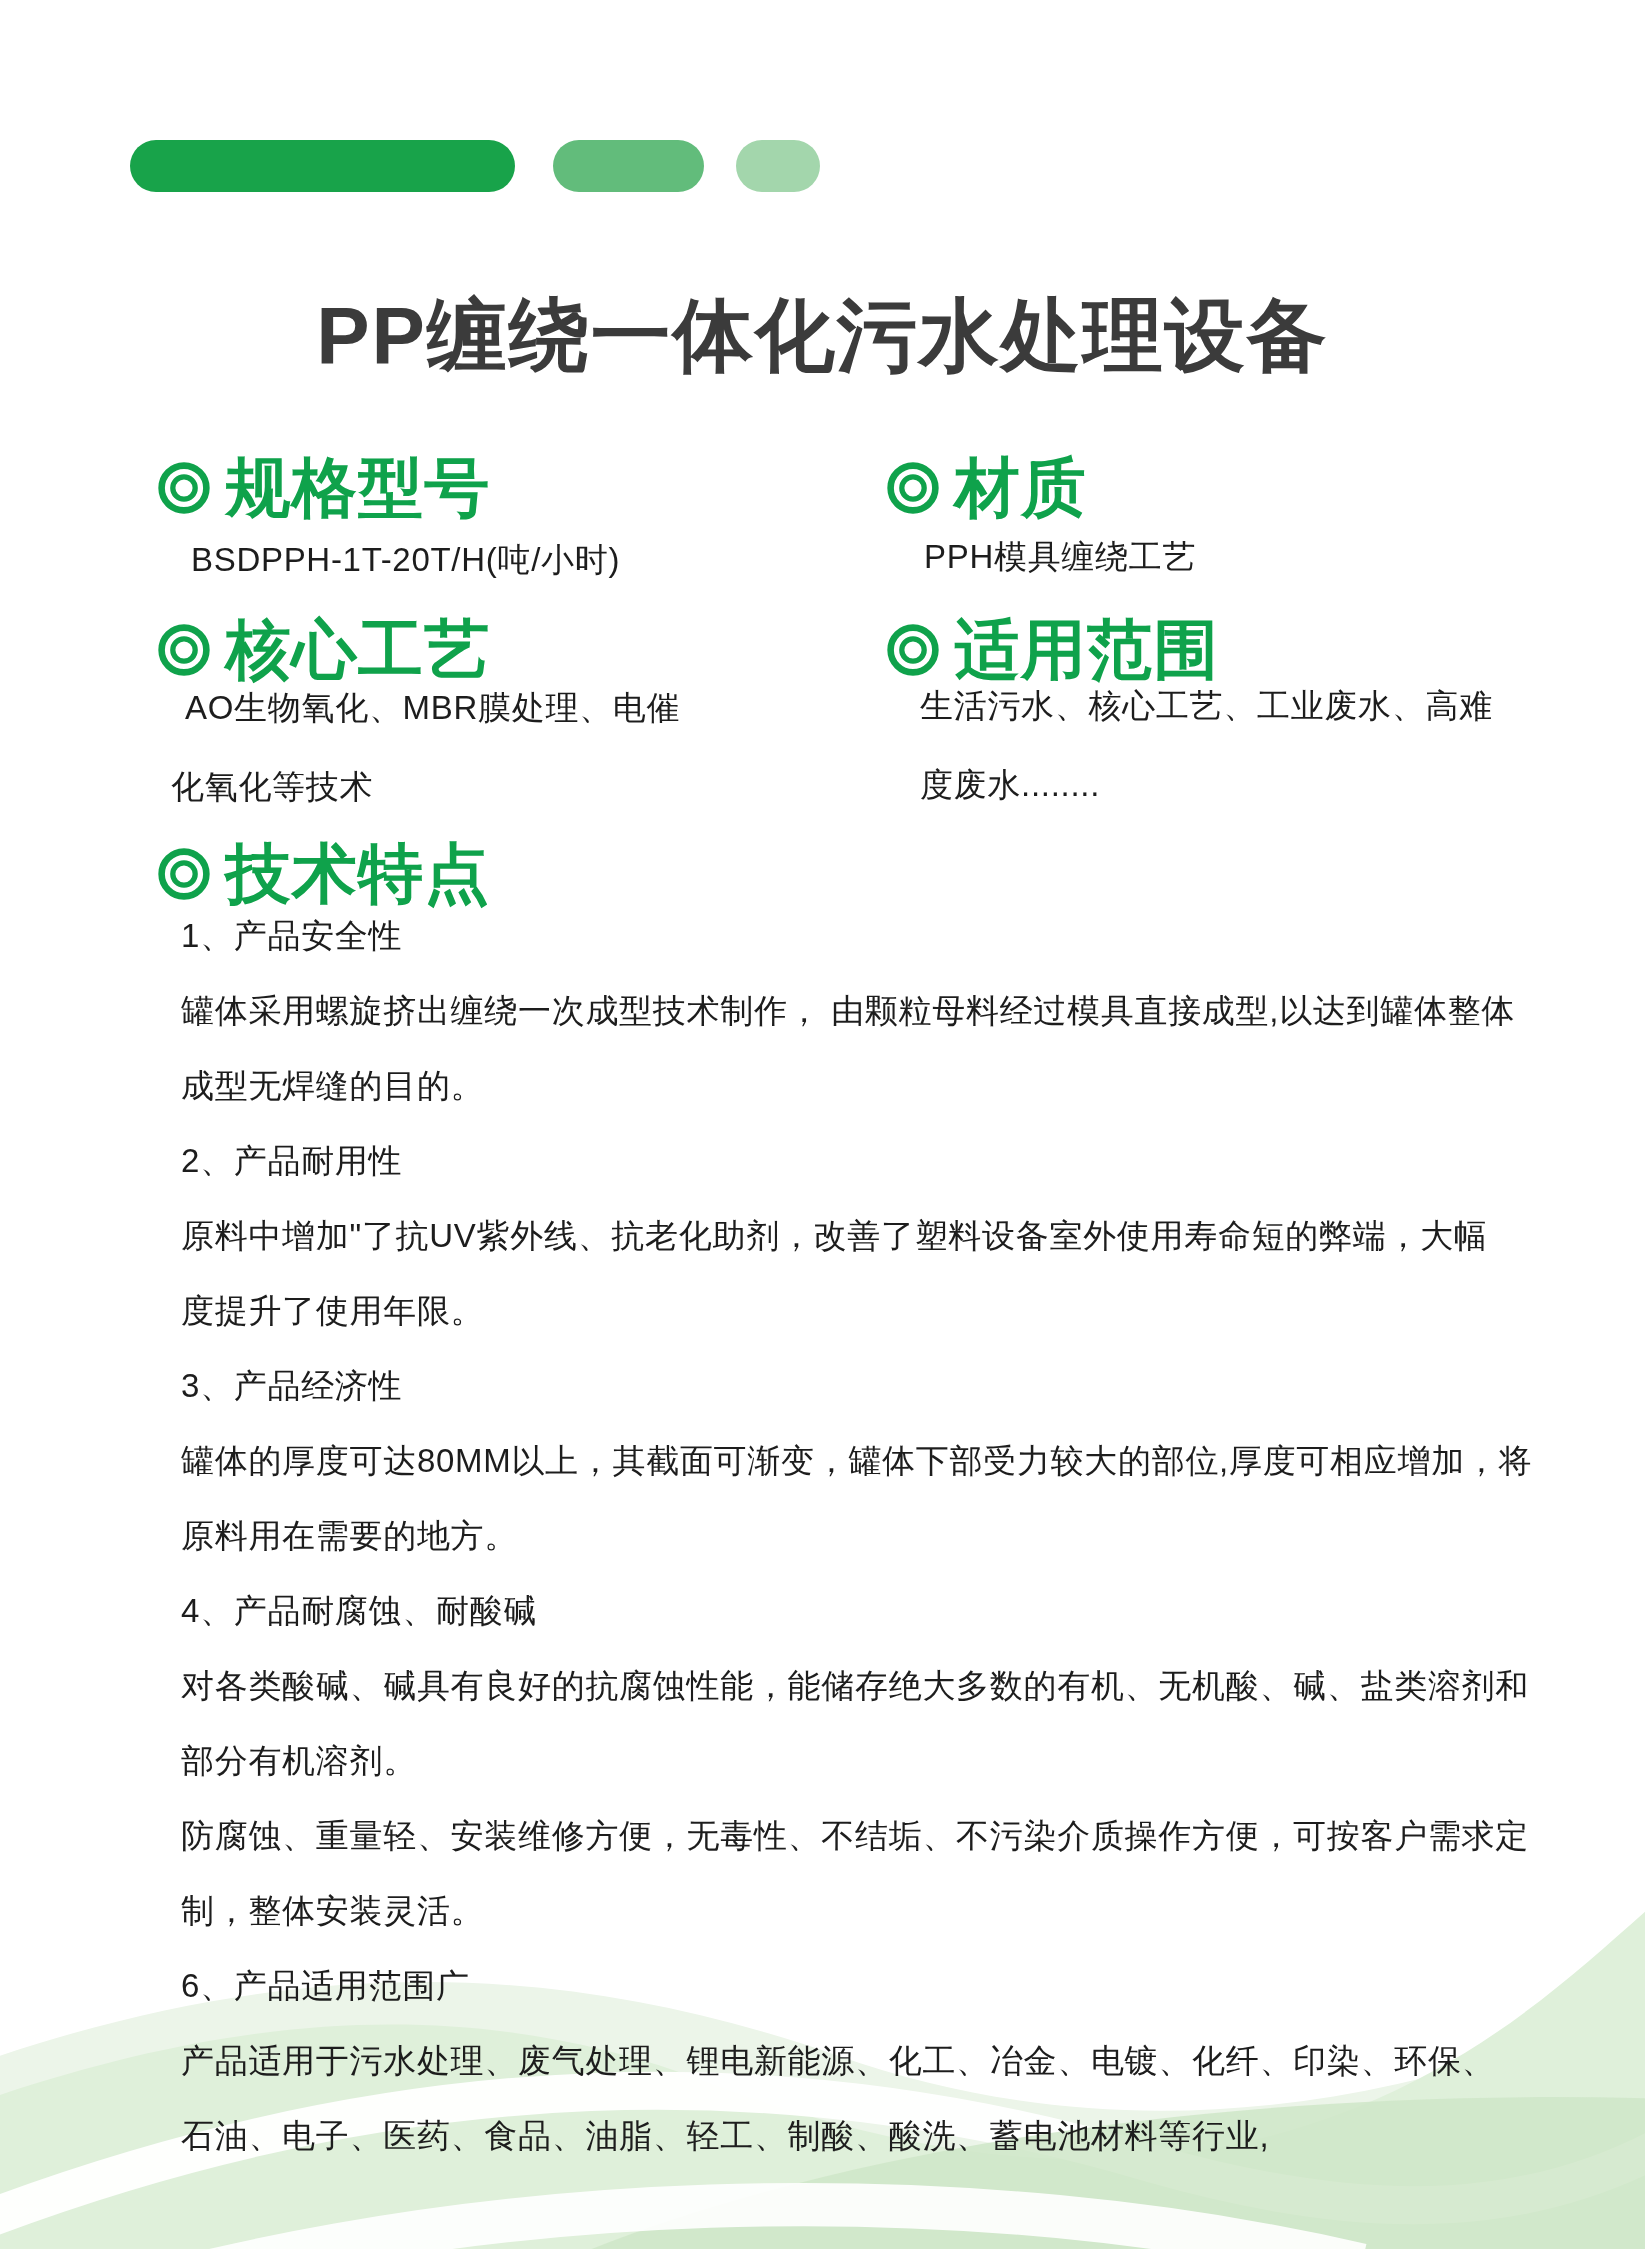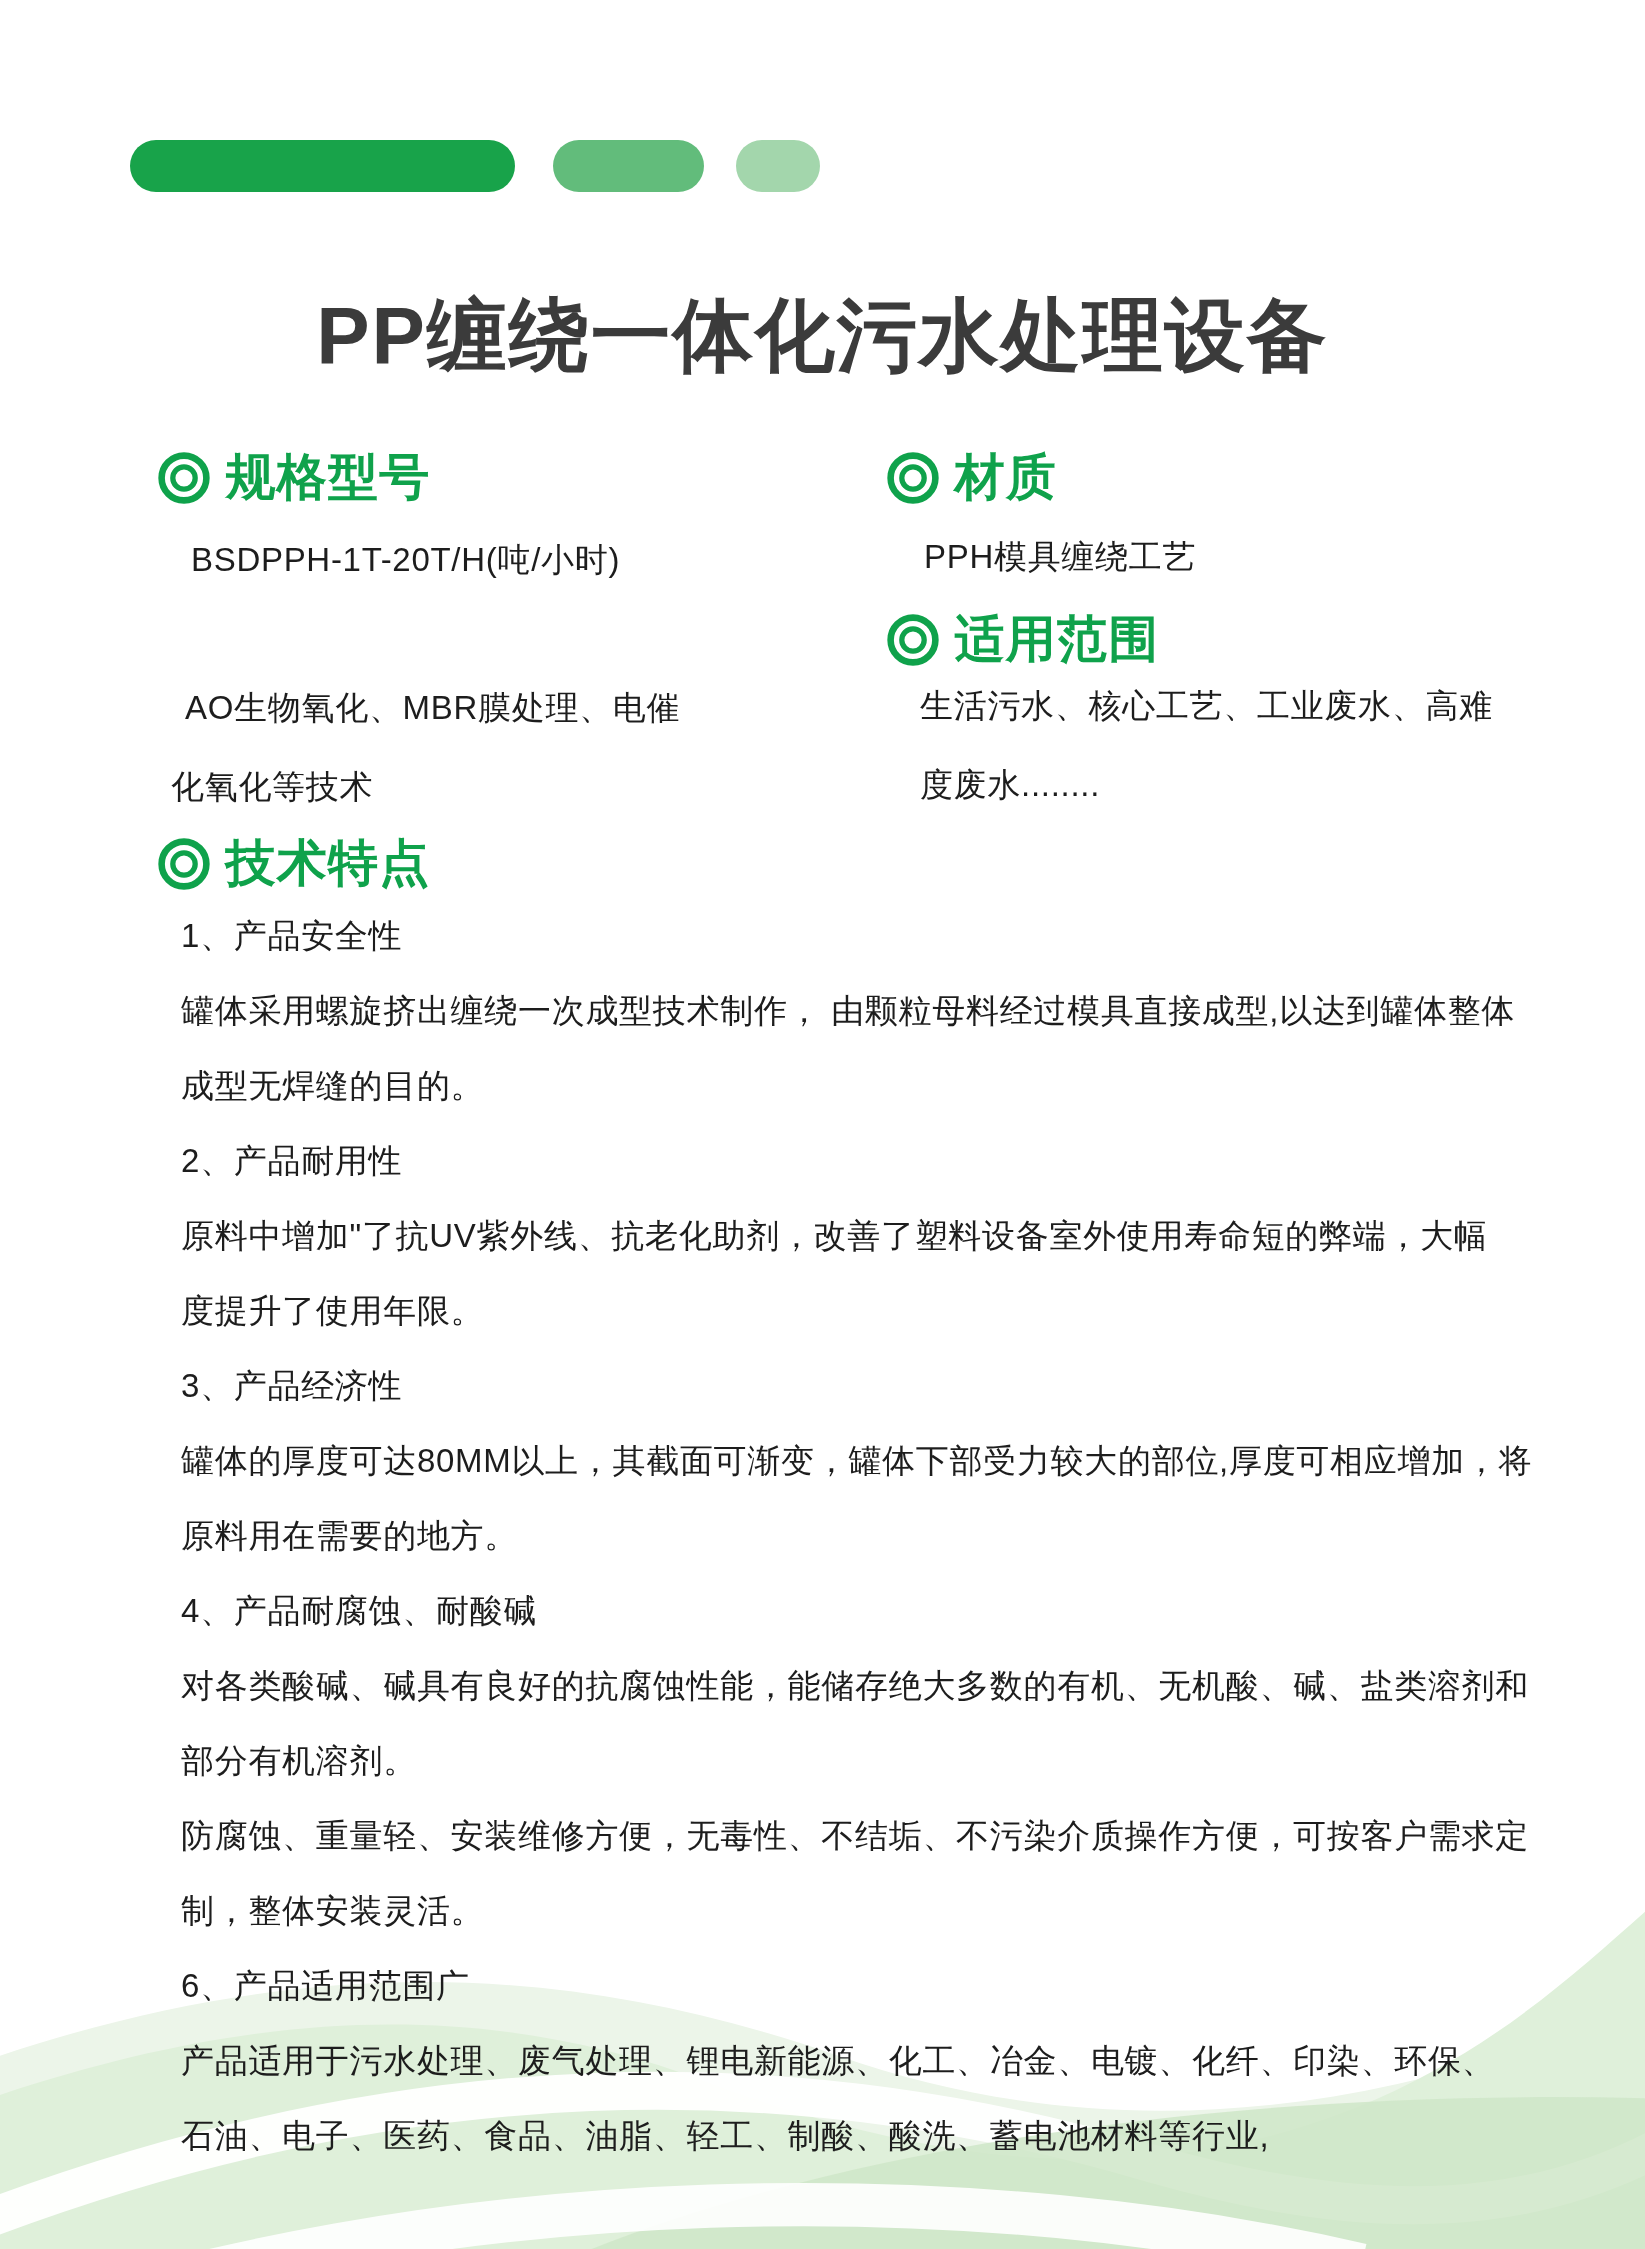--- a/index.html
+++ b/index.html
@@ -22,21 +22,21 @@
     text-align:center;margin:0;
     font-size:80px;font-weight:bold;color:#3b3b3b;
     letter-spacing:2px;white-space:nowrap;
   }
 
   .section-header{
     position:absolute;display:flex;align-items:center;gap:14.4px;
     color:var(--green,#0FA24B);
   }
   .section-header .hd-label{
-    font-size:50px;font-weight:bold;letter-spacing:1.3px;white-space:nowrap;text-align:center;
+    font-size:65px;font-weight:bold;letter-spacing:1.3px;white-space:nowrap;text-align:center;
   }
   .icon-wrap{width:54px;height:54px;display:block;color:var(--green,#0FA24B);}
   .icon-wrap svg{display:block;width:54px;height:54px;}
 
   .content-line{
     position:absolute;font-size:33px;color:#1d1d1d;
     white-space:nowrap;letter-spacing:0.7px;
   }
 
   .features-rows{position:absolute;left:181px;top:898px;width:1362px;}
@@ -81,20 +81,29 @@
     <span class="icon-wrap">
       <svg viewBox="0 0 82 82">
           <circle cx="41" cy="41" r="34" fill="none" stroke="currentColor" stroke-width="10"></circle>
           <circle cx="41" cy="41" r="17" fill="none" stroke="currentColor" stroke-width="8"></circle>
         </svg>
     </span>
     <span class="hd-label">材质</span>
   </div>
   <div class="content-line" style="left:924px;top:535px;">PPH模具缠绕工艺</div>
 
+  <div class="section-header" style="left:157px;top:606px;">
+    <span class="icon-wrap">
+      <svg viewBox="0 0 82 82">
+          <circle cx="41" cy="41" r="34" fill="none" stroke="currentColor" stroke-width="10"></circle>
+          <circle cx="41" cy="41" r="17" fill="none" stroke="currentColor" stroke-width="8"></circle>
+        </svg>
+    </span>
+    <span class="hd-label">核心工艺</span>
+  </div>
   <div class="content-line" style="left:185px;top:686px;">AO生物氧化、MBR膜处理、电催</div>
   <div class="content-line" style="left:171px;top:765px;">化氧化等技术</div>
 
   <div class="section-header" style="left:886px;top:606px;">
     <span class="icon-wrap">
       <svg viewBox="0 0 82 82">
           <circle cx="41" cy="41" r="34" fill="none" stroke="currentColor" stroke-width="10"></circle>
           <circle cx="41" cy="41" r="17" fill="none" stroke="currentColor" stroke-width="8"></circle>
         </svg>
     </span>

